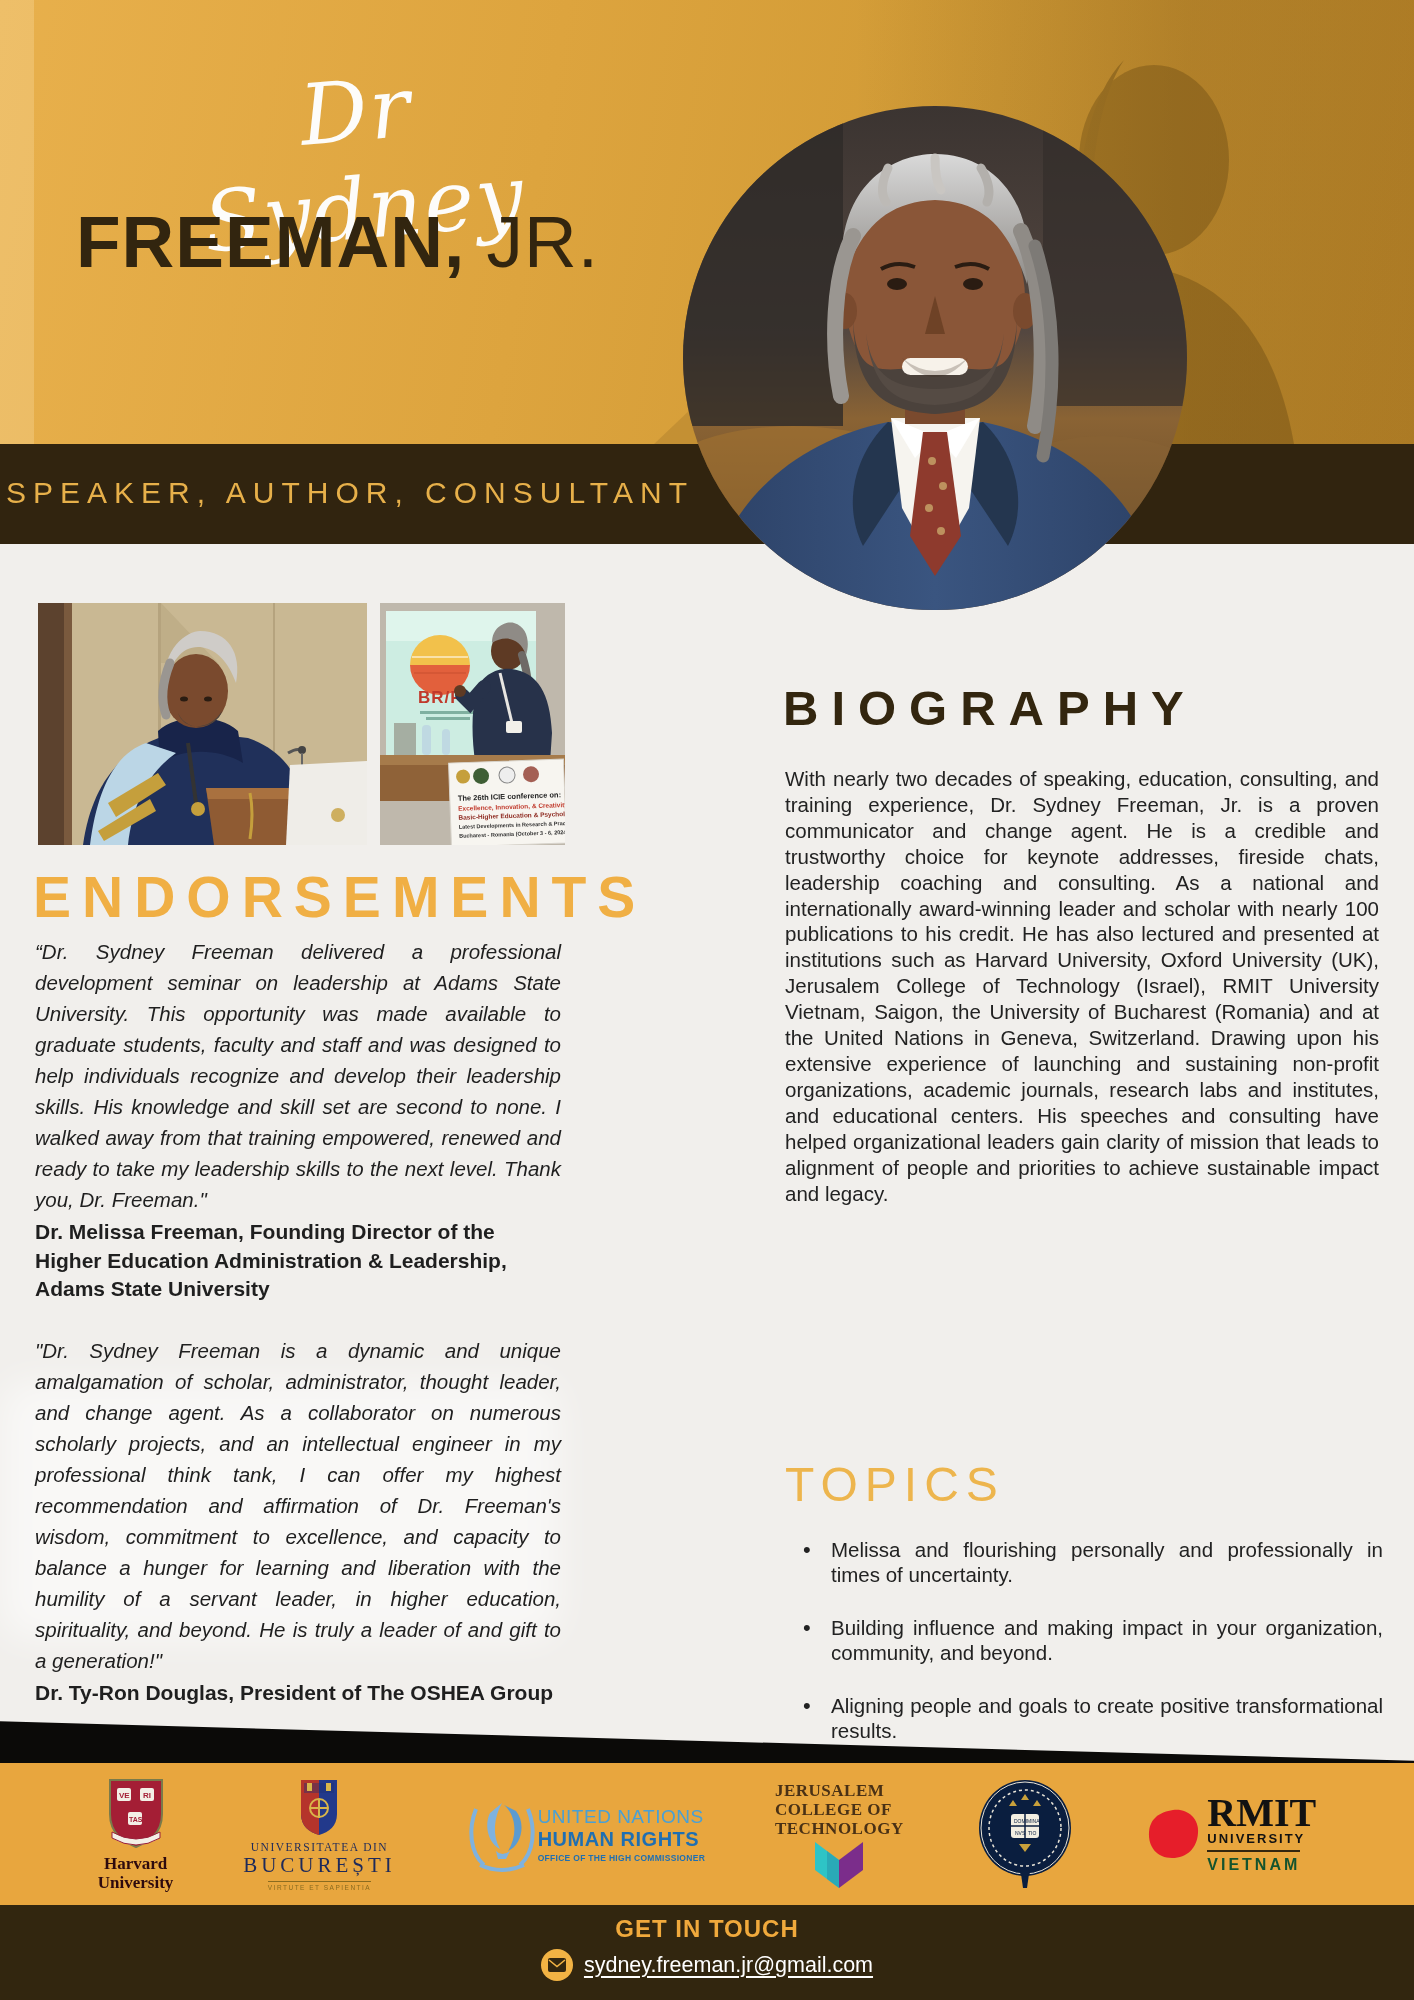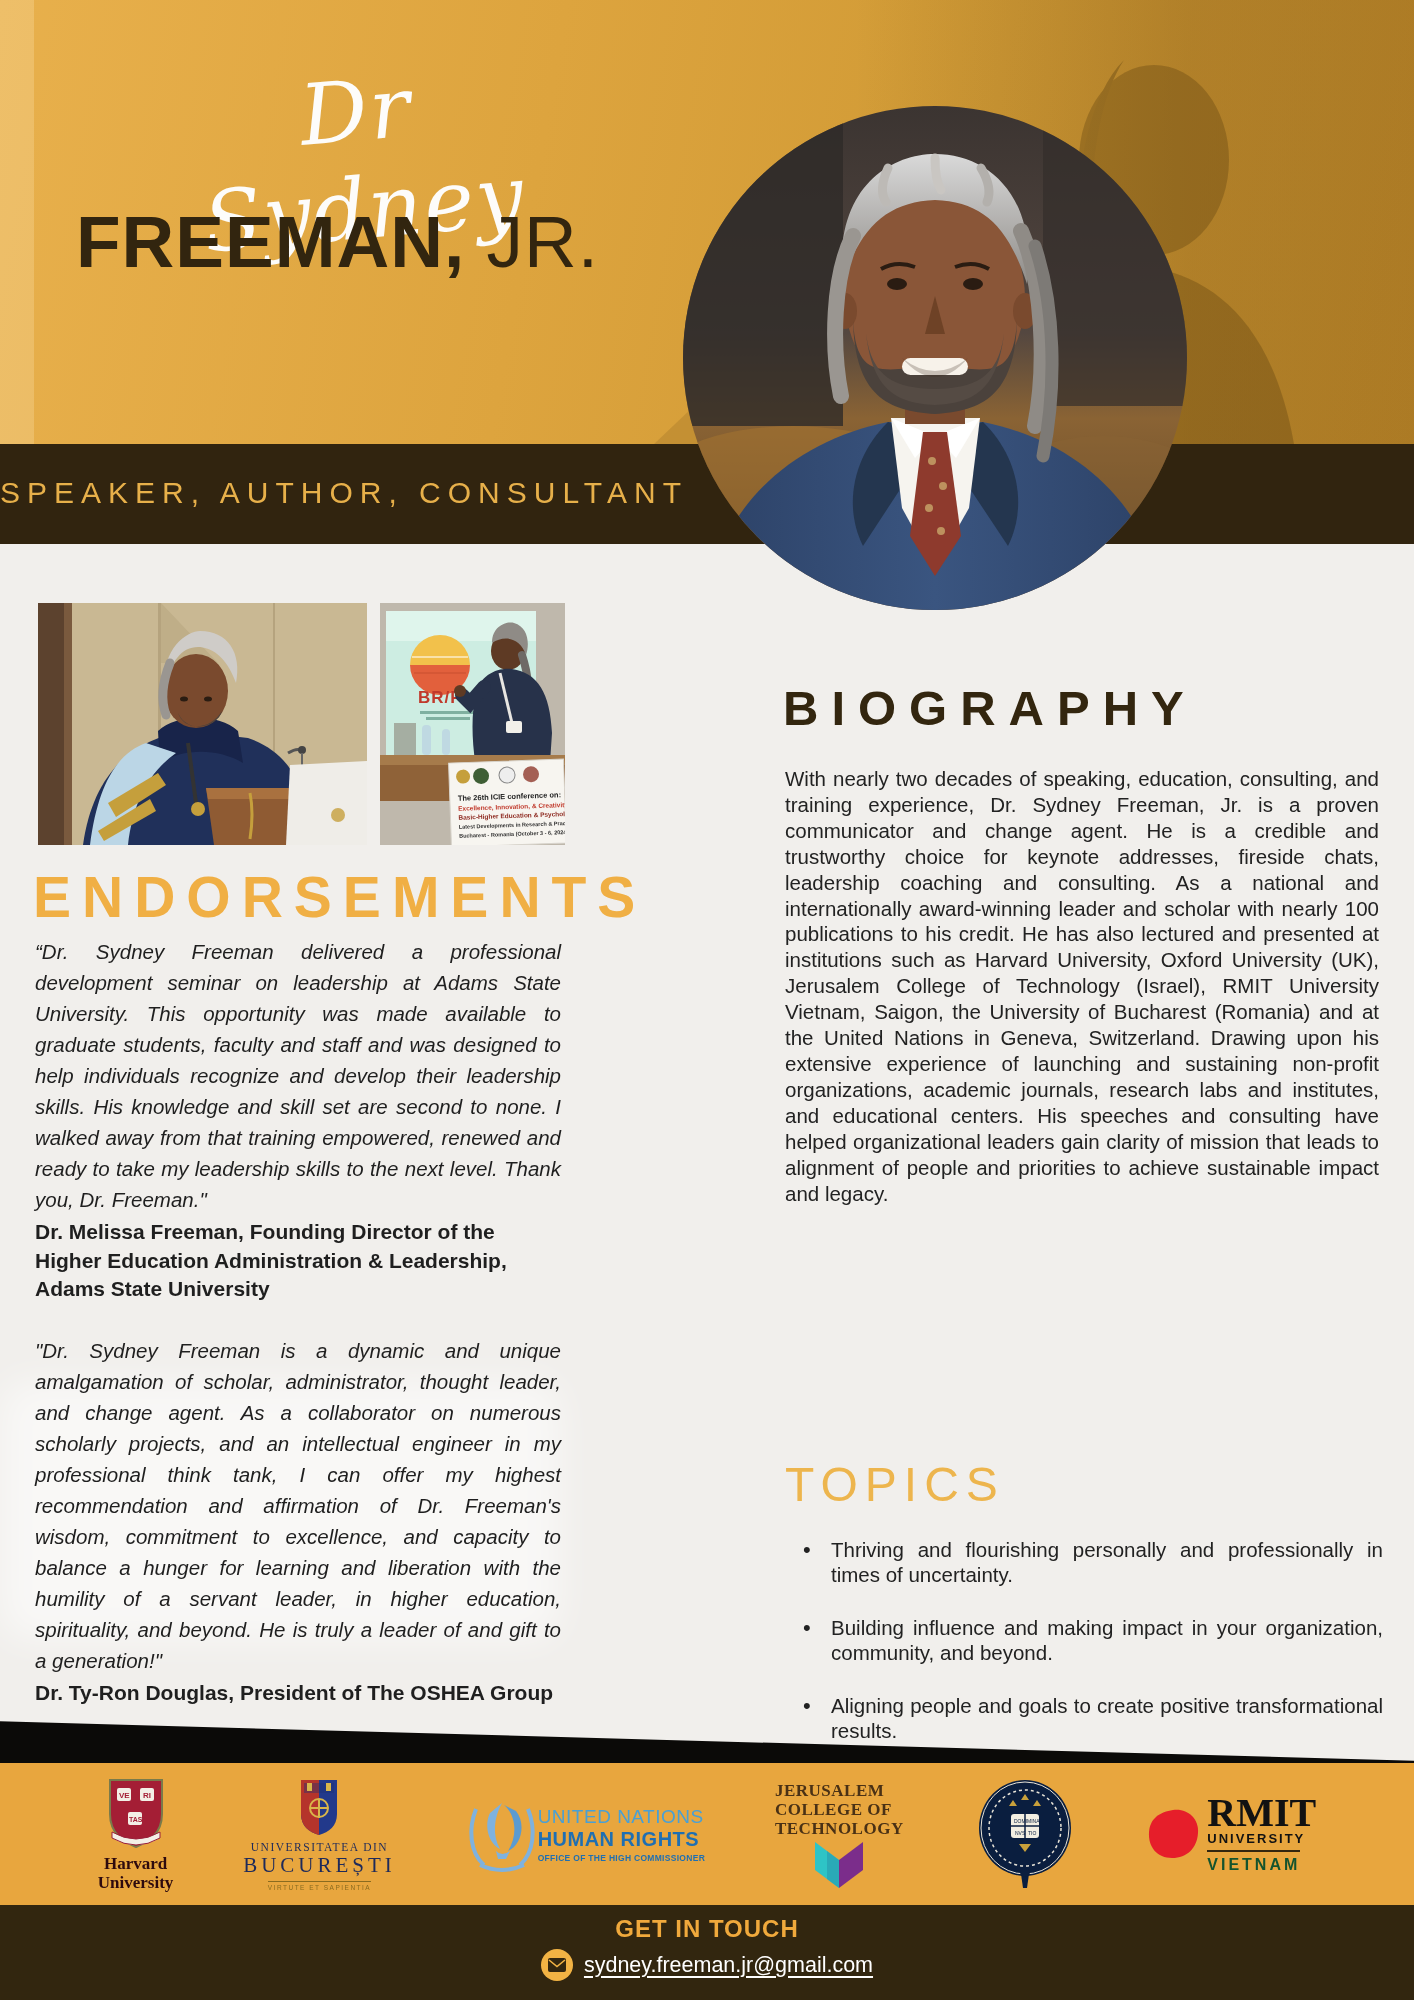--- a/index.html
+++ b/index.html
@@ -14,21 +14,21 @@
   .hdr-fig { position:absolute; right:0; top:0; opacity:.28; }
   .script-name { position:absolute; left:150px; top:62px; width:420px; text-align:center;
     font-family:"DejaVu Serif", serif; font-style:italic; font-size:84px; color:#FDFCFA;
     transform:rotate(-5deg); letter-spacing:2px; }
   .surname { position:absolute; left:76px; top:200px; width:600px; color:#32250F;
     font-size:73px; letter-spacing:1px; white-space:nowrap; }
   .surname .b { font-weight:800; } .surname .l { font-weight:400; }
 
   
   .banner { position:absolute; left:0; top:444px; width:1414px; height:100px; background:#31240F; }
-  .tagline { position:absolute; left:0; top:32px; width:700px; text-align:left;
+  .tagline { position:absolute; left:0; top:32px; width:700px; text-align:center;
     color:#E7B04A; font-size:30px; letter-spacing:7px; font-weight:400; }
 
   
   .portrait { position:absolute; left:683px; top:106px; width:504px; height:504px; border-radius:50%; overflow:hidden; }
 
   
   .photo { position:absolute; top:603px; height:242px; overflow:hidden; }
   .photo1 { left:38px; width:329px; }
   .photo2 { left:380px; width:185px; }
 
@@ -287,21 +287,21 @@
     <p class="quote quote2">"Dr. Sydney Freeman is a dynamic and unique amalgamation of scholar, administrator, thought leader, and change agent. As a collaborator on numerous scholarly projects, and an intellectual engineer in my professional think tank, I can offer my highest recommendation and affirmation of Dr. Freeman's wisdom, commitment to excellence, and capacity to balance a hunger for learning and liberation with the humility of a servant leader, in higher education, spirituality, and beyond. He is truly a leader of and gift to a generation!"</p>
     <p class="attrib">Dr. Ty-Ron Douglas, President of The OSHEA Group</p>
   </div>
 
   <div class="h-bio">BIOGRAPHY</div>
   <div class="bio-text">With nearly two decades of speaking, education, consulting, and training experience, Dr. Sydney Freeman, Jr. is a proven communicator and change agent. He is a credible and trustworthy choice for keynote addresses, fireside chats, leadership coaching and consulting. As a national and internationally award-winning leader and scholar with nearly 100 publications to his credit. He has also lectured and presented at institutions such as Harvard University, Oxford University (UK), Jerusalem College of Technology (Israel), RMIT University Vietnam, Saigon, the University of Bucharest (Romania) and at the United Nations in Geneva, Switzerland. Drawing upon his extensive experience of launching and sustaining non-profit organizations, academic journals, research labs and institutes, and educational centers. His speeches and consulting have helped organizational leaders gain clarity of mission that leads to alignment of people and priorities to achieve sustainable impact and legacy.</div>
 
   <div class="h-topics">TOPICS</div>
   <div class="topics-list">
     <ul>
-      <li><span>Thriving and flourishing personally and professionally in times of uncertainty.</span></li>
+      <li><span>Melissa and flourishing personally and professionally in times of uncertainty.</span></li>
       <li><span>Building influence and making impact in your organization, community, and beyond.</span></li>
       <li><span>Aligning people and goals to create positive transformational results.</span></li>
     </ul>
   </div>
 
   <div class="wedge"></div>
 
   <div class="logo-strip">
 
     <div class="logo-cell">

